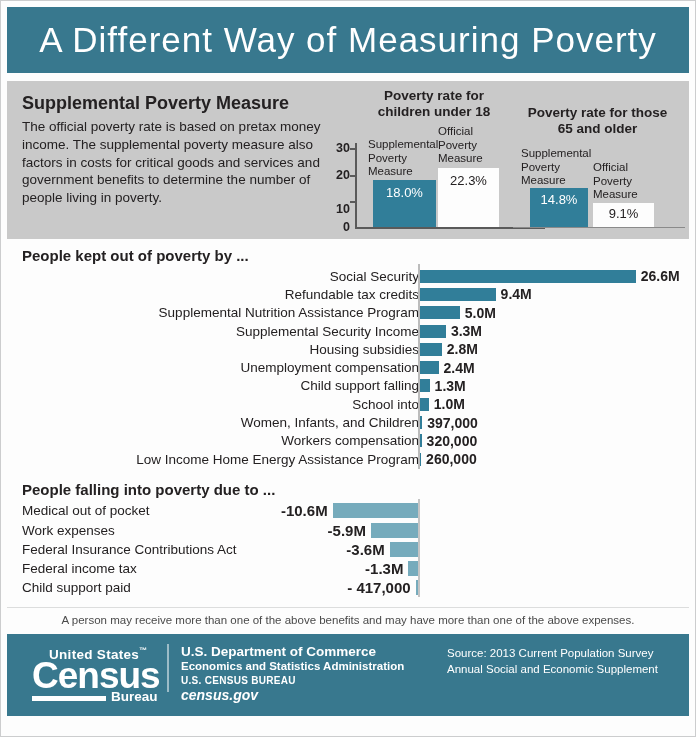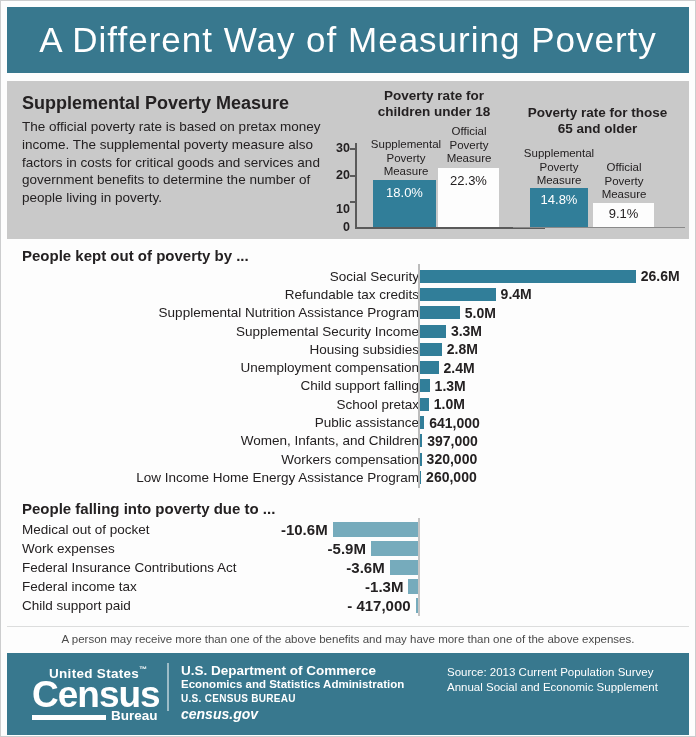--- a/index.html
+++ b/index.html
@@ -14,21 +14,21 @@
   .panel { position:relative; height:158px; background:#c9c9c9; }
   .intro { position:absolute; left:15px; top:12px; width:310px; }
   .intro h2 { font-size:18px; font-weight:bold; margin-bottom:4px; }
   .intro p { font-size:13.5px; line-height:1.32; }
 
   .pre { white-space:pre-line; }
 
   
   .mini { position:absolute; }
   .mini .mtitle { position:absolute; width:100%; text-align:center; font-weight:bold; font-size:13.5px; line-height:1.2; }
-  .mini .cat { position:absolute; text-align:center; font-size:11.5px; line-height:1.18; }
+  .mini .cat { position:absolute; font-size:11.5px; line-height:1.18; }
   .mini .bar { position:absolute; }
   .bar-dark { background:#317e99; }
   .bar-white { background:#fdfdfd; }
   .mini .bval { position:absolute; text-align:center; font-size:13px; }
   .bval.lt { color:#fff; }
   .bval.dk { color:#242122; }
   .vaxis { position:absolute; width:2px; background:#5a5a5a; }
   .haxis { position:absolute; height:2px; background:#5a5a5a; }
   .ytick { position:absolute; right:0; font-size:12.5px; font-weight:bold; text-align:right;margin-left:34px; }
   .tickmark { position:absolute; width:6px; height:2px; background:#5a5a5a; }
@@ -159,28 +159,23 @@
           <span class="pos-label">Unemployment compensation</span>
           <span class="pos-bar" style="width: 19.56px;"></span>
           <span class="pos-val">2.4M</span>
         </div>
       <div class="pos-row">
           <span class="pos-label">Child support falling</span>
           <span class="pos-bar" style="width: 10.595px;"></span>
           <span class="pos-val">1.3M</span>
         </div>
       <div class="pos-row">
-          <span class="pos-label">School pretax</span>
+          <span class="pos-label">School into</span>
           <span class="pos-bar" style="width: 9.78px;"></span>
           <span class="pos-val">1.0M</span>
-        </div>
-      <div class="pos-row">
-          <span class="pos-label">Public assistance</span>
-          <span class="pos-bar" style="width: 5.22415px;"></span>
-          <span class="pos-val">641,000</span>
         </div>
       <div class="pos-row">
           <span class="pos-label">Women, Infants, and Children</span>
           <span class="pos-bar" style="width: 3.23555px;"></span>
           <span class="pos-val">397,000</span>
         </div>
       <div class="pos-row">
           <span class="pos-label">Workers compensation</span>
           <span class="pos-bar" style="width: 2.608px;"></span>
           <span class="pos-val">320,000</span>

